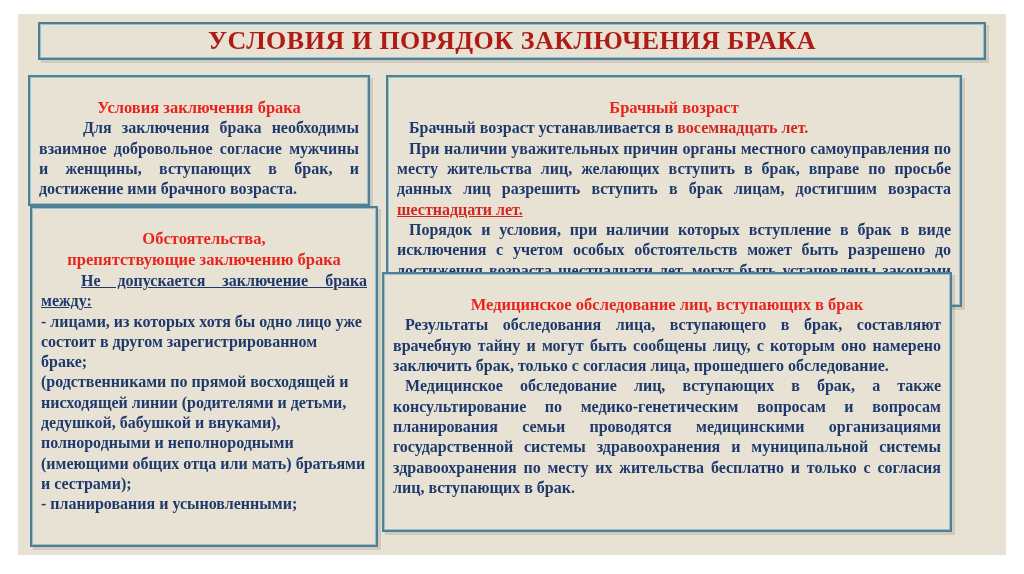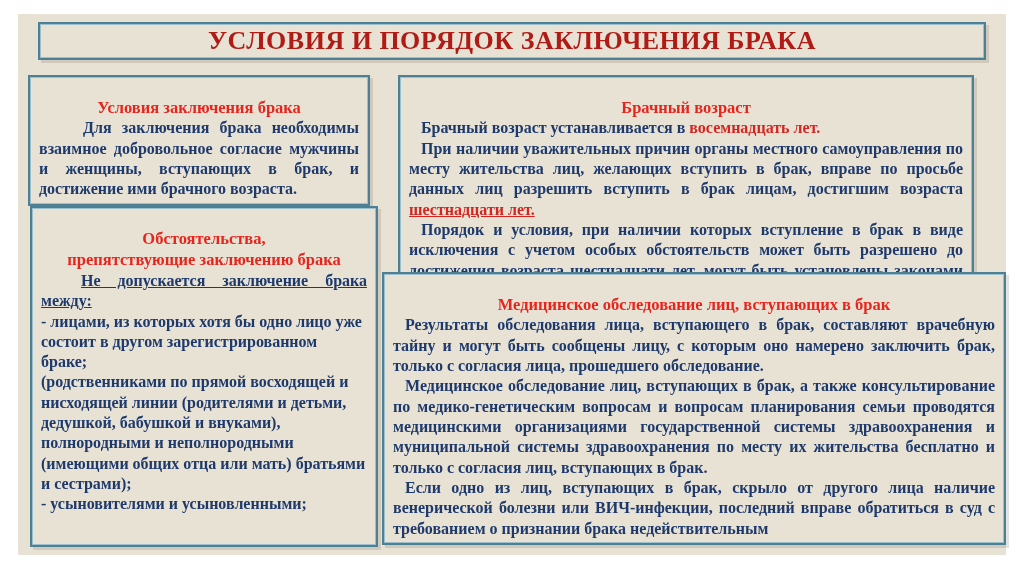--- a/index.html
+++ b/index.html
@@ -39,22 +39,22 @@
     padding:4px;
   }
   .slide-title{
     color:var(--title-red);
     font-size:26px;font-weight:bold;
     letter-spacing:0.5px;
     white-space:nowrap;
   }
   .box-conditions{left:10px;top:61px;width:342px;min-height:110px;}
   .box-obstacles{left:12px;top:192px;width:348px;min-height:341px;}
-  .box-age{left:380px;top:61px;width:576px;min-height:180px;}
-  .box-medical{left:364px;top:258px;width:624px;min-height:260px;}
+  .box-age{left:368px;top:61px;width:576px;min-height:180px;}
+  .box-medical{left:364px;top:258px;width:570px;min-height:260px;}
   .red-heading{
     color:var(--heading-red);
     font-size:16.5px;font-weight:bold;
     text-align:center;
     line-height:1.3;
   }
   .body-text{
     color:var(--body-navy);
     font-size:16px;font-weight:bold;
     line-height:1.27;
@@ -81,31 +81,30 @@
     </section>
 
     <section class="box box-obstacles">
       <h2 class="red-heading">
         <span>Обстоятельства,</span><br>
         <span>препятствующие заключению брака</span>
       </h2>
       <p class="body-text justify underline" style="text-indent:40px;">Не допускается заключение брака между:</p>
       <p class="body-text">- лицами, из которых хотя бы одно лицо уже состоит в другом зарегистрированном браке;</p>
       <p class="body-text">(родственниками по прямой восходящей и нисходящей линии (родителями и детьми, дедушкой, бабушкой и внуками), полнородными и неполнородными (имеющими общих отца или мать) братьями и сестрами);</p>
-      <p class="body-text">- усыновителями и усыновленными;</p>
+      <p class="body-text">- планирования и усыновленными;</p>
     </section>
 
     <section class="box box-age">
       <h2 class="red-heading">Брачный возраст</h2>
       <p class="body-text justify indent-sm"><span>Брачный возраст устанавливается в </span><span class="red-run">восемнадцать лет.</span></p>
       <p class="body-text justify indent-sm"><span>При наличии уважительных причин органы местного самоуправления по месту жительства лиц, желающих вступить в брак, вправе по просьбе данных лиц разрешить вступить в брак лицам, достигшим возраста </span><span class="red-run underline">шестнадцати лет.</span></p>
       <p class="body-text justify indent-sm">Порядок и условия, при наличии которых вступление в брак в виде исключения с учетом особых обстоятельств может быть разрешено до достижения возраста шестнадцати лет, могут быть установлены законами субъектов Российской Федерации.</p>
     </section>
 
     <section class="box box-medical">
       <h2 class="red-heading">Медицинское обследование лиц, вступающих в брак</h2>
       <p class="body-text justify indent-sm">Результаты обследования лица, вступающего в брак, составляют врачебную тайну и могут быть сообщены лицу, с которым оно намерено заключить брак, только с согласия лица, прошедшего обследование.</p>
       <p class="body-text justify indent-sm">Медицинское обследование лиц, вступающих в брак, а также консультирование по медико-генетическим вопросам и вопросам планирования семьи проводятся медицинскими организациями государственной системы здравоохранения и муниципальной системы здравоохранения по месту их жительства бесплатно и только с согласия лиц, вступающих в брак.</p>
-      <p class="body-text justify indent-sm">Если одно из лиц, вступающих в брак, скрыло от другого лица наличие венерической болезни или ВИЧ-инфекции, последний вправе обратиться в суд с требованием о признании брака недействительным</p>
     </section>
 
   </div>
 </div>
 
 </body></html>

